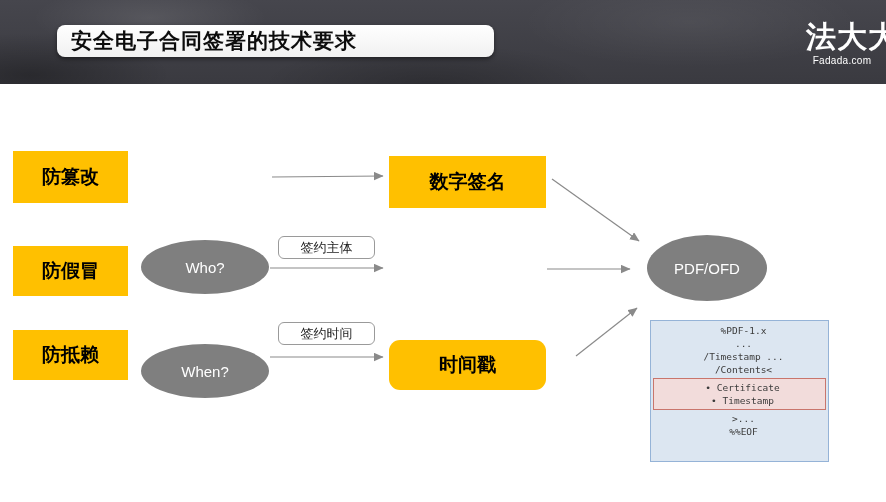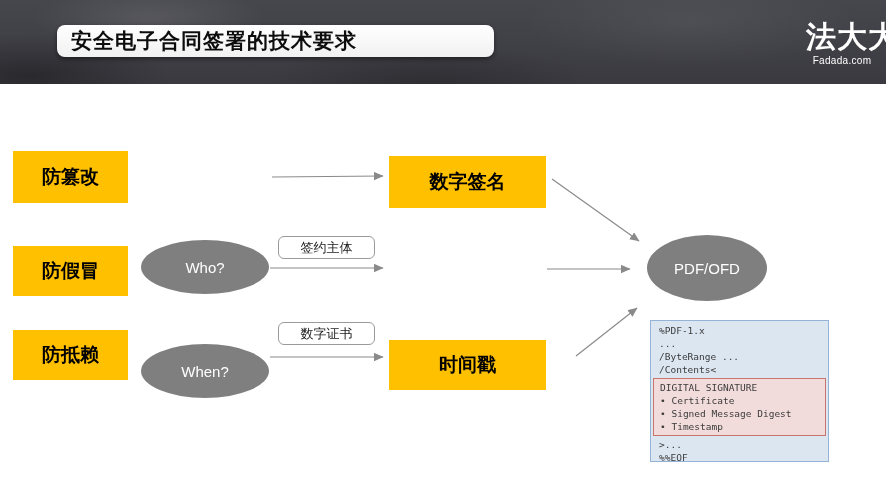--- a/index.html
+++ b/index.html
@@ -41,21 +41,21 @@
     display:flex; align-items:center; justify-content:center; white-space:nowrap;text-align:right;
   }
   .goal-box { left:13px; width:115px; }
   .goal-r1 { top:151px; height:52px; }
   .goal-r2 { top:246px; height:50px; }
   .goal-r3 { top:330px; height:50px; }
 
   .tech-box { left:389px; width:157px; }
   .tech-r1 { top:156px; height:52px; }
   .tech-r2 { top:246px; height:49px; }
-  .tech-r3 { top:340px; height:50px; }
+  .tech-r3 { top:340px; height:50px;border-radius:11px; }
 
   .ellipse {
     position:absolute; background:#7F7F7F; border-radius:50%;
     color:#ffffff; font-size:15px;
     display:flex; align-items:center; justify-content:center; white-space:nowrap;
   }
   .q-ellipse { left:141px; width:128px; height:54px; }
   .q-r1 { top:150px; }
   .q-r2 { top:240px; }
   .q-r3 { top:344px; }
@@ -73,21 +73,21 @@
 
   
   .arrows { position:absolute; left:0; top:0; width:886px; height:502px; pointer-events:none; }
 
   
   .codebox {
     position:absolute; left:650px; top:320px; width:179px; height:142px;
     background:#DCE6F1; border:1px solid #95B3D7; box-sizing:border-box;
     font-family:"DejaVu Sans Mono", monospace; font-size:9.5px; color:#3b3b3b;
   }
-  .code-line { line-height:13px; white-space:pre; }
+  .code-line { line-height:13px; white-space:pre;text-align:center; }
   .code-top    { padding:3px 0 2px 8px; }
   .code-sig    { margin:0 2px; background:#F2DCDB; border:1px solid #C9756C; padding:2px 0 2px 6px; }
   .code-bottom { padding:2px 0 0 8px; }
 </style>
 </head>
 <body>
 
 <div class="slide">
 
   <div class="header">
@@ -116,36 +116,34 @@
 
   <div class="goal-box goal-r1">防篡改</div>
   <div class="tech-box tech-r1">数字签名</div>
 
   <div class="goal-box goal-r2">防假冒</div>
   <div class="ellipse q-ellipse q-r2">Who?</div>
   <div class="qlabel ql-r2">签约主体</div>
 
   <div class="goal-box goal-r3">防抵赖</div>
   <div class="ellipse q-ellipse q-r3">When?</div>
-  <div class="qlabel ql-r3">数字证书</div>
+  <div class="qlabel ql-r3">签约时间</div>
   <div class="tech-box tech-r3">时间戳</div>
 
   <div class="ellipse pdf-ellipse">PDF/OFD</div>
 
   <div class="codebox">
     <div class="code-top">
       <div class="code-line">%PDF-1.x</div>
       <div class="code-line">...</div>
-      <div class="code-line">/ByteRange ...</div>
+      <div class="code-line">/Timestamp ...</div>
       <div class="code-line">/Contents&lt;</div>
     </div>
     <div class="code-sig">
-      <div class="code-line">DIGITAL SIGNATURE</div>
       <div class="code-line">• Certificate</div>
-      <div class="code-line">• Signed Message Digest</div>
       <div class="code-line">• Timestamp</div>
     </div>
     <div class="code-bottom">
       <div class="code-line">&gt;...</div>
       <div class="code-line">%%EOF</div>
     </div>
   </div>
 
 </div>
 

